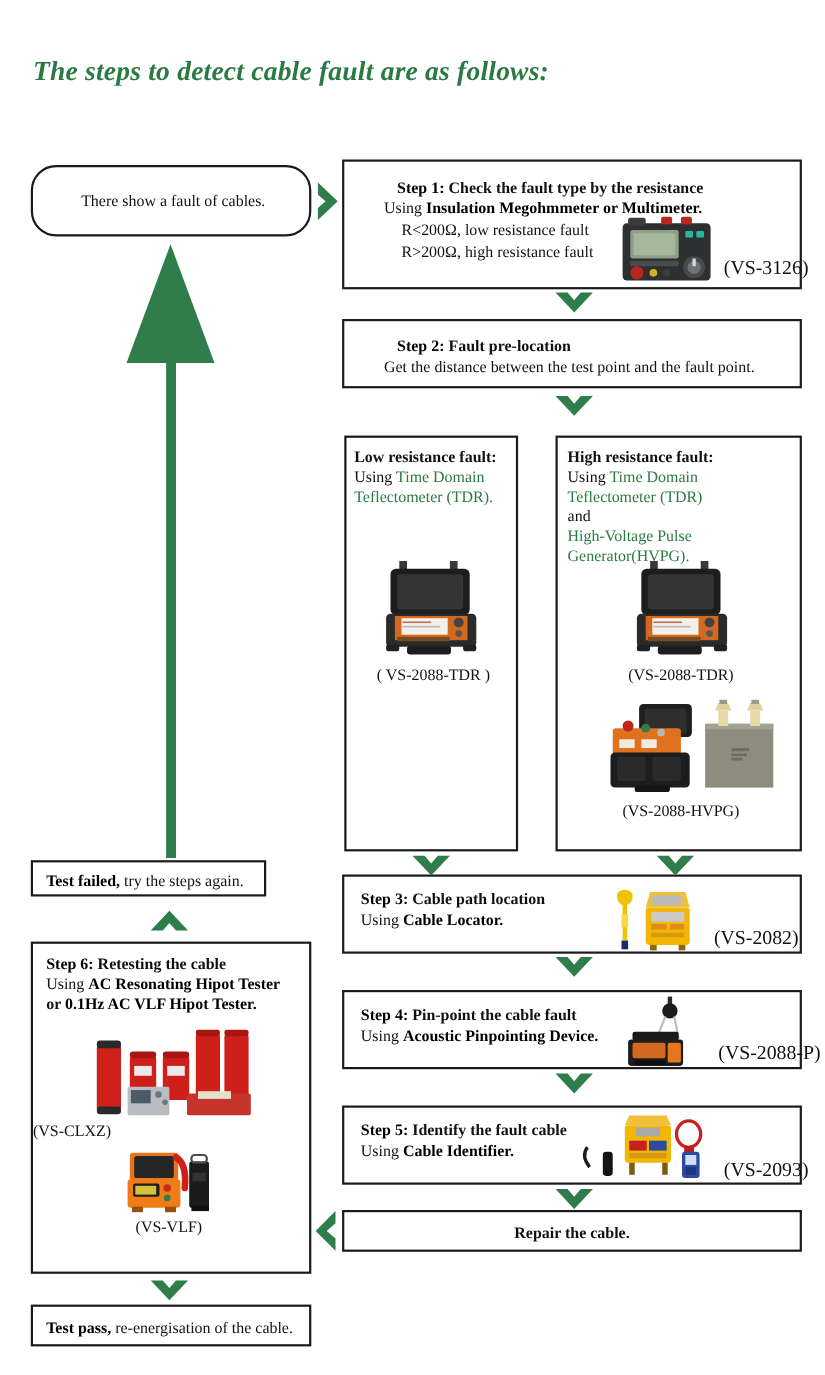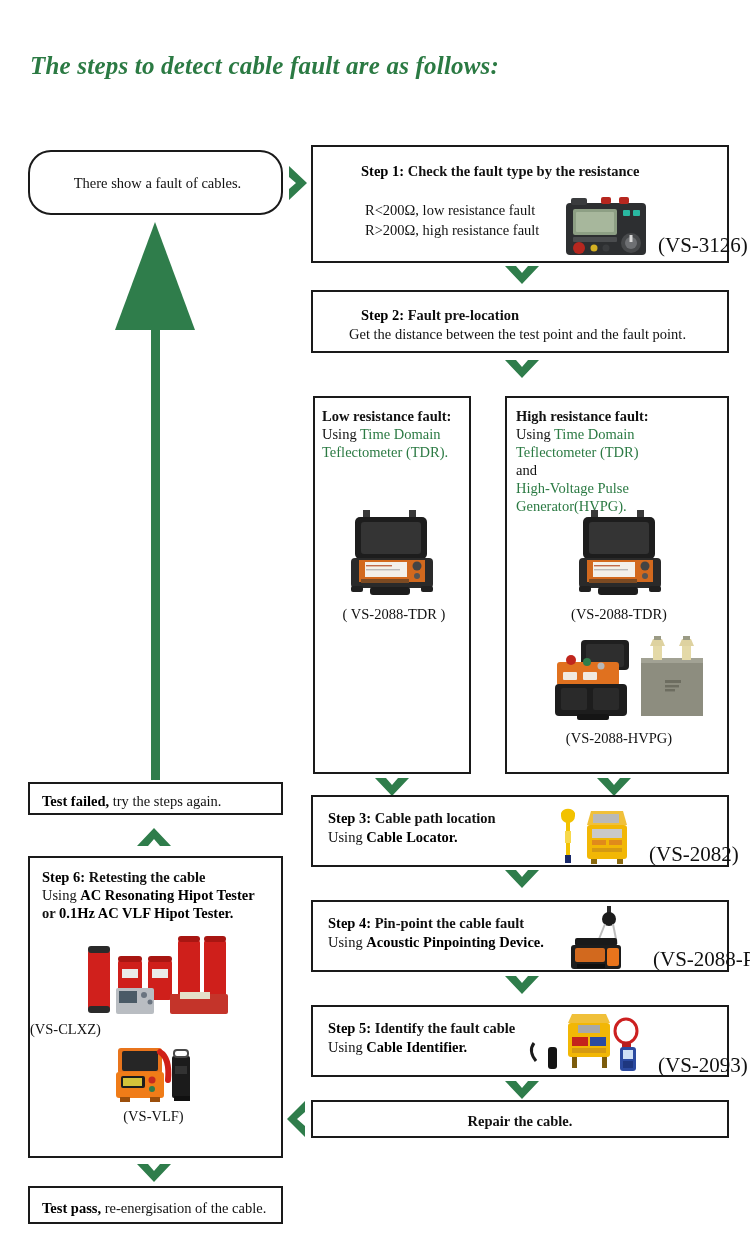--- a/index.html
+++ b/index.html
@@ -19,21 +19,21 @@
   .chev{position:absolute;}
   .chev svg{display:block}
   
   .arrow-shaft{position:absolute;background:#2f7d4b;}
   .arrow-head{position:absolute;width:0;height:0;
       border-left:40px solid transparent;border-right:40px solid transparent;
       border-bottom:108px solid #2f7d4b;}
   
   .dev{position:absolute;}
   .cap{position:absolute;font-size:14.5px;white-space:nowrap;}
-  .lbl{position:absolute;font-size:21px;white-space:nowrap;}
+  .lbl{position:absolute;font-size:18px;white-space:nowrap;}
 </style>
 </head>
 <body>
 
 <div class="abs title" style="left:30px;top:52px;">The steps to detect cable fault are as follows:</div>
 
 <div>
   <div class="arrow-head abs" style="left:115px;top:222px;"></div>
   <div class="arrow-shaft abs" style="left:151px;top:328px;width:9px;height:452px;"></div>
 </div>
@@ -45,20 +45,23 @@
 <div class="chev" style="left:287px;top:165px;">
   <svg width="22" height="36" viewBox="0 0 22 36">
       <polygon points="2,1 20,18 2,35 2,24 9,18 2,12" fill="#2f7d4b"></polygon>
     </svg>
 </div>
 
 <div class="abs box" style="left:311px;top:145px;width:418px;height:118px;">
   <div class="abs txt" style="left:48px;top:15px;">
     <span class="gb">Step 1:</span>
     <span class="b">Check the fault type by the resistance</span>
+  </div>
+  <div class="abs txt" style="left:36px;top:34px;">
+    <span>Using </span><span class="gb">Insulation Megohmmeter or Multimeter.</span>
   </div>
   <div class="abs txt" style="left:52px;top:54px;">R&lt;200Ω, low resistance fault</div>
   <div class="abs txt" style="left:52px;top:74px;">R&gt;200Ω, high resistance fault</div>
 
   <div class="dev" style="left:250px;top:48px;width:86px;height:62px;">
     <svg width="86" height="62" viewBox="0 0 86 62">
       <rect x="3" y="8" width="80" height="52" rx="4" fill="#2d2f31"></rect>
       <rect x="8" y="3" width="16" height="7" rx="2" fill="#3a3c3e"></rect>
       <rect x="38" y="2" width="10" height="7" rx="2" fill="#b6271f"></rect>
       <rect x="56" y="2" width="10" height="7" rx="2" fill="#b6271f"></rect>
@@ -313,21 +316,21 @@
 <div class="abs box" style="left:311px;top:1100px;width:418px;height:38px;">
   <div class="abs txt b ctr" style="left:0;top:10px;width:414px;">Repair the cable.</div>
 </div>
 
 <div class="chev" style="left:283px;top:1100px;">
   <svg width="24" height="38" viewBox="0 0 24 38">
       <polygon points="22,1 4,19 22,37 22,26 14,19 22,12" fill="#2f7d4b"></polygon>
     </svg>
 </div>
 
-<div class="abs box" style="left:28px;top:782px;width:255px;height:33px;">
+<div class="abs box" style="left:28px;top:782px;width:214px;height:33px;">
   <div class="abs txt" style="left:12px;top:8px;">
     <span class="gb">Test failed,</span><span> try the steps again.</span>
   </div>
 </div>
 
 <div class="chev" style="left:136px;top:826px;">
   <svg width="36" height="22" viewBox="0 0 36 22">
       <polygon points="1,20 18,2 35,20 24,20 18,13 12,20" fill="#2f7d4b"></polygon>
     </svg>
 </div>

